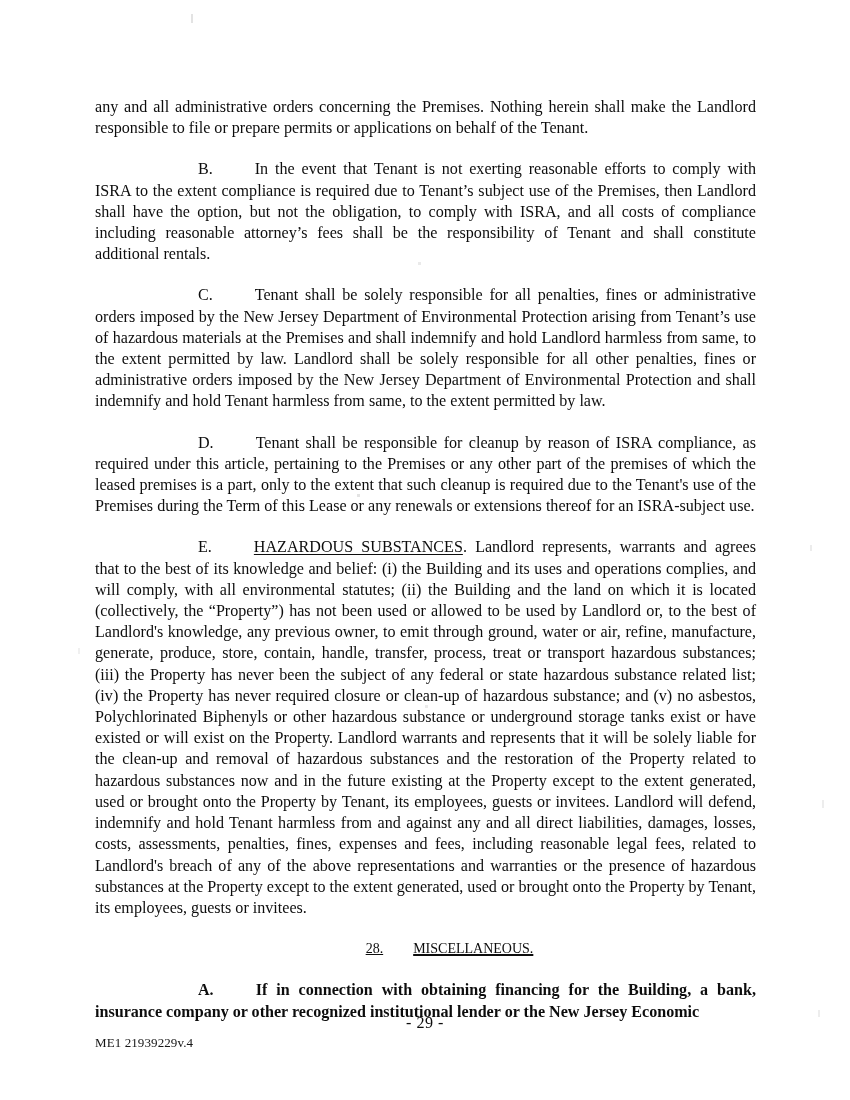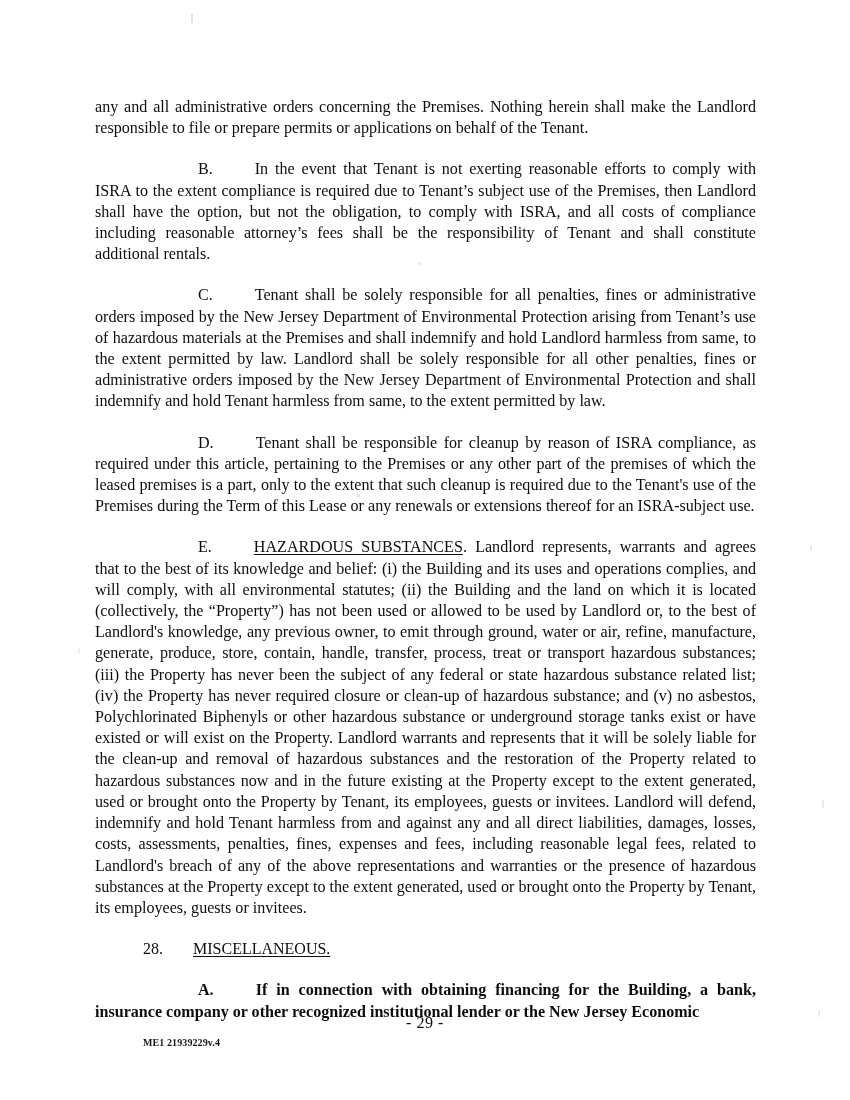--- a/index.html
+++ b/index.html
@@ -76,24 +76,25 @@
   }
 
   .uline {
     text-decoration: underline;
     text-underline-offset: 2px;
   }
 
   
   p.section-head {
     margin: 0 0 20px 0;
-    font-size: 16px;
+    font-size: 14px;
     line-height: 21.2px;
-    text-align: left;
+    text-align: center;
     text-indent: 48px;
+    text-decoration: underline;
   }
 
   .sec-gap {
     display: inline-block;
     width: 30px;
   }
 
   .footer {
     position: absolute;
     left: 0;
@@ -113,26 +114,25 @@
     font-size: 16.1px;
     line-height: 20px;
     letter-spacing: 0.5px;
   }
 
   .doc-id {
     position: absolute;
     left: 95px;
     top: 1036px;
     font-family: "Liberation Serif", "DejaVu Serif", serif;
-    font-size: 10px;
-    font-weight: bold;
+    font-size: 13px;
+    font-weight: normal;
     line-height: 13px;
     letter-spacing: 0.1px;
     color: #161616;
-    margin-left: 48px;
   }
 </style>
 </head>
 <body>
 
 <div class="page">
 
   <div class="speck s1"></div>
   <div class="speck s2"></div>
   <div class="speck s3"></div>

